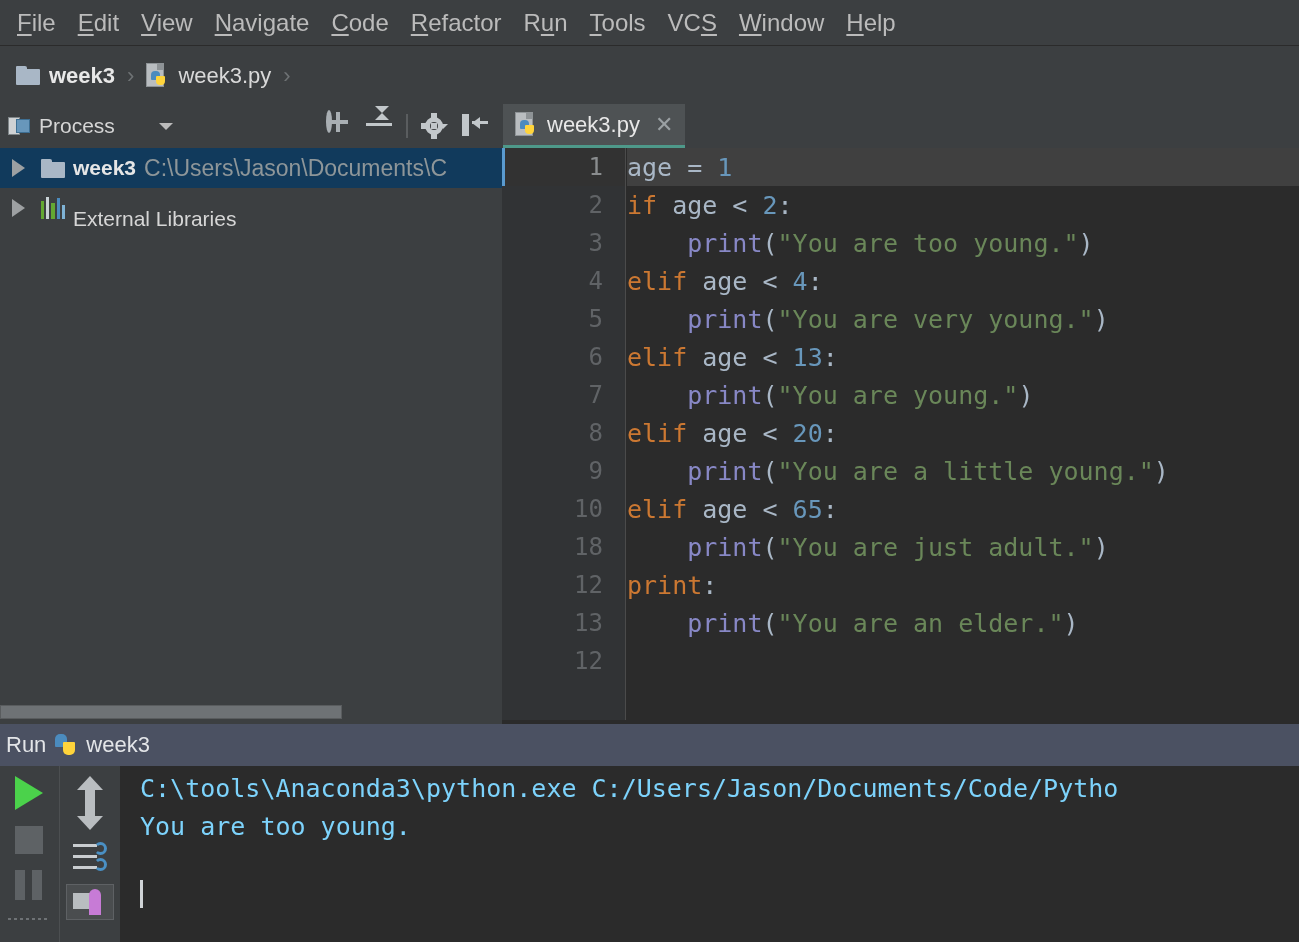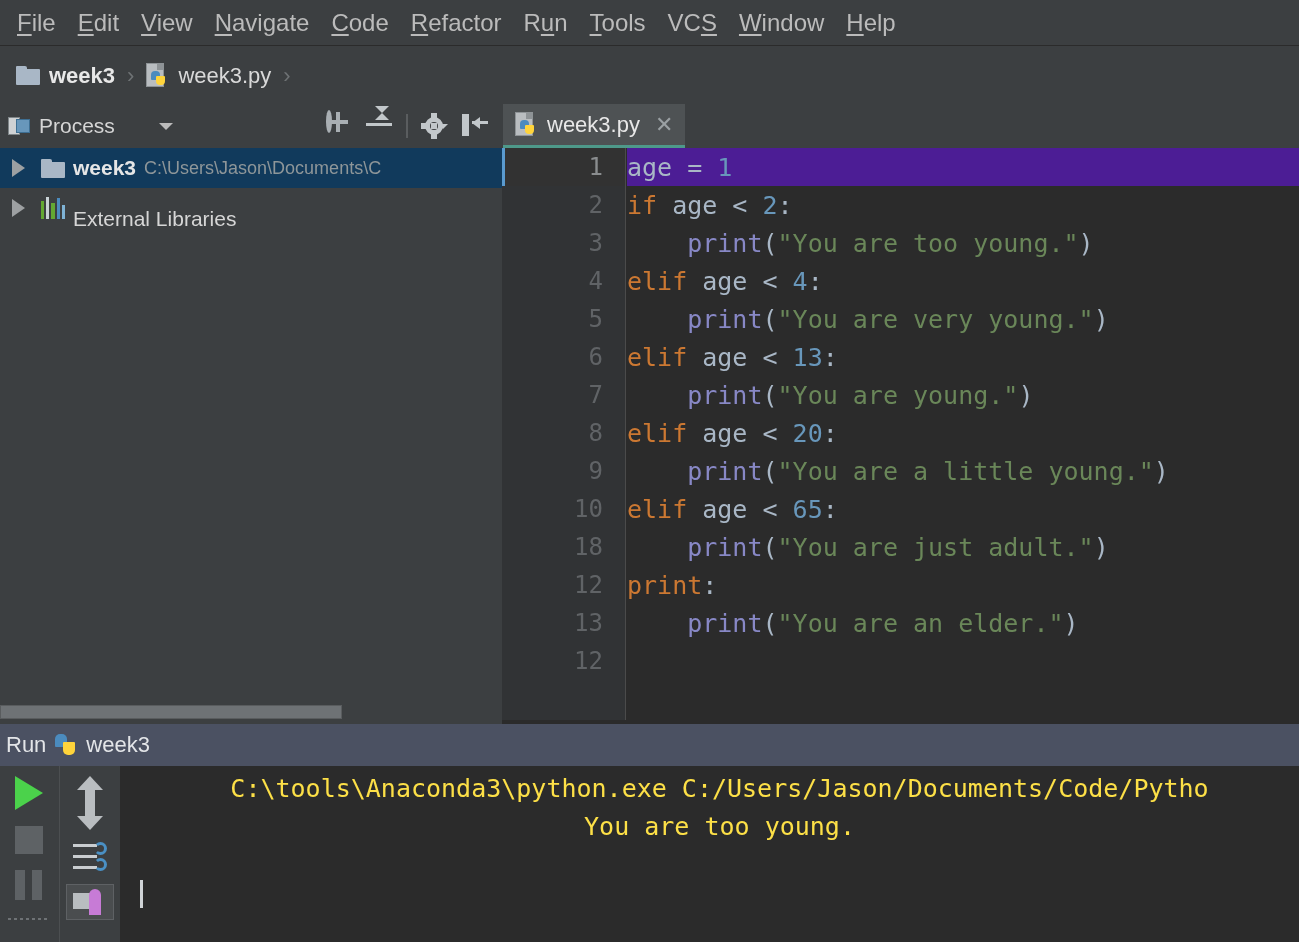--- a/index.html
+++ b/index.html
@@ -124,21 +124,21 @@
     background:#3C3F41; overflow:hidden;
   }
   .tree-row { height:40px; display:flex; align-items:center; padding-left:6px; gap:8px; }
   .tree-row.sel { background:#113A5C; }
   .tw {
     width:0;height:0;border-top:9px solid transparent;border-bottom:9px solid transparent;
     border-left:13px solid #9DA0A2; margin-left:6px; margin-right:8px;
   }
   .tree-label { color:#E6E6E6; font-size:21px; font-weight:bold; white-space:nowrap; }
   .tree-label.plain { font-weight:normal; color:#D6D6D6;margin-top:22px; }
-  .tree-path { color:#8E9699; font-size:18px; white-space:nowrap; }
+  .tree-path { color:#8E9699; font-size:23px; white-space:nowrap; }
   .ico-libs { width:24px;height:22px; display:flex; gap:2px; align-items:flex-end; }
   .ico-libs i { display:block; width:4px; background:#6A9E4B; }
   .ico-libs i:nth-child(1){height:18px;background:#63A832;}
   .ico-libs i:nth-child(2){height:22px;background:#C9D2D6;}
   .ico-libs i:nth-child(3){height:16px;background:#63A832;}
   .ico-libs i:nth-child(4){height:21px;background:#4B8BBE;}
   .ico-libs i:nth-child(5){height:14px;background:#7FB3D5;}
 
   
   .proj-scroll-track {
@@ -170,21 +170,21 @@
   .gutter {
     position:absolute; left:0; top:0; width:124px; height:572px;
     background:#313335; border-right:1px solid #4B4B4B;
   }
   .code-pane { position:absolute; left:125px; top:0; right:0; height:572px; }
   .code-line {
     height:38px; display:flex; align-items:center;
     font-family:"DejaVu Sans Mono", monospace; font-size:25px;
     white-space:pre; color:#A9B7C6;
   }
-  .code-line.caret { background:#4c1d95; }
+  .code-line.caret { background:#404040; }
   .gutter-line {
     height:38px; display:flex; align-items:center; justify-content:flex-end;
     padding-right:22px; color:#606366; font-size:24px;
     font-family:"DejaVu Sans Mono", monospace;
   }
   .gutter-line.caret { background:#323232; color:#8A8D8F; }
   .kw  { color:#CC7832; }
   .num { color:#6897BB; }
   .fn  { color:#8888C6; }
   .str { color:#6A8759; }
@@ -243,22 +243,22 @@
     position:relative; overflow:hidden; }
   .btm-ico-box .pg { position:absolute; left:6px; top:8px; width:18px; height:16px; background:#B9BDC0; }
   .btm-ico-box .pk { position:absolute; left:22px; top:4px; width:12px; height:26px; background:#C77BD6;
     border-radius:6px 6px 0 0; }
 
   .console {
     position:absolute; left:120px; top:766px; width:1179px; height:176px;
     background:#2B2B2B; padding-left:20px; padding-top:4px; overflow:hidden;
   }
   .console-line {
-    font-family:"DejaVu Sans Mono", monospace; font-size:25px; color:#fde047;
-    white-space:pre; height:38px; line-height:38px;text-align:center;
+    font-family:"DejaVu Sans Mono", monospace; font-size:25px; color:#7dd3fc;
+    white-space:pre; height:38px; line-height:38px;
   }
   .console-caret { width:3px; height:28px; background:#D0D4D7; margin-top:-4px; }
 </style>
 </head>
 <body>
 
 <div id="app">
 
   <div class="menubar" id="menubar">
       <div class="menu-item"><span class="mn">F</span>ile</div>

